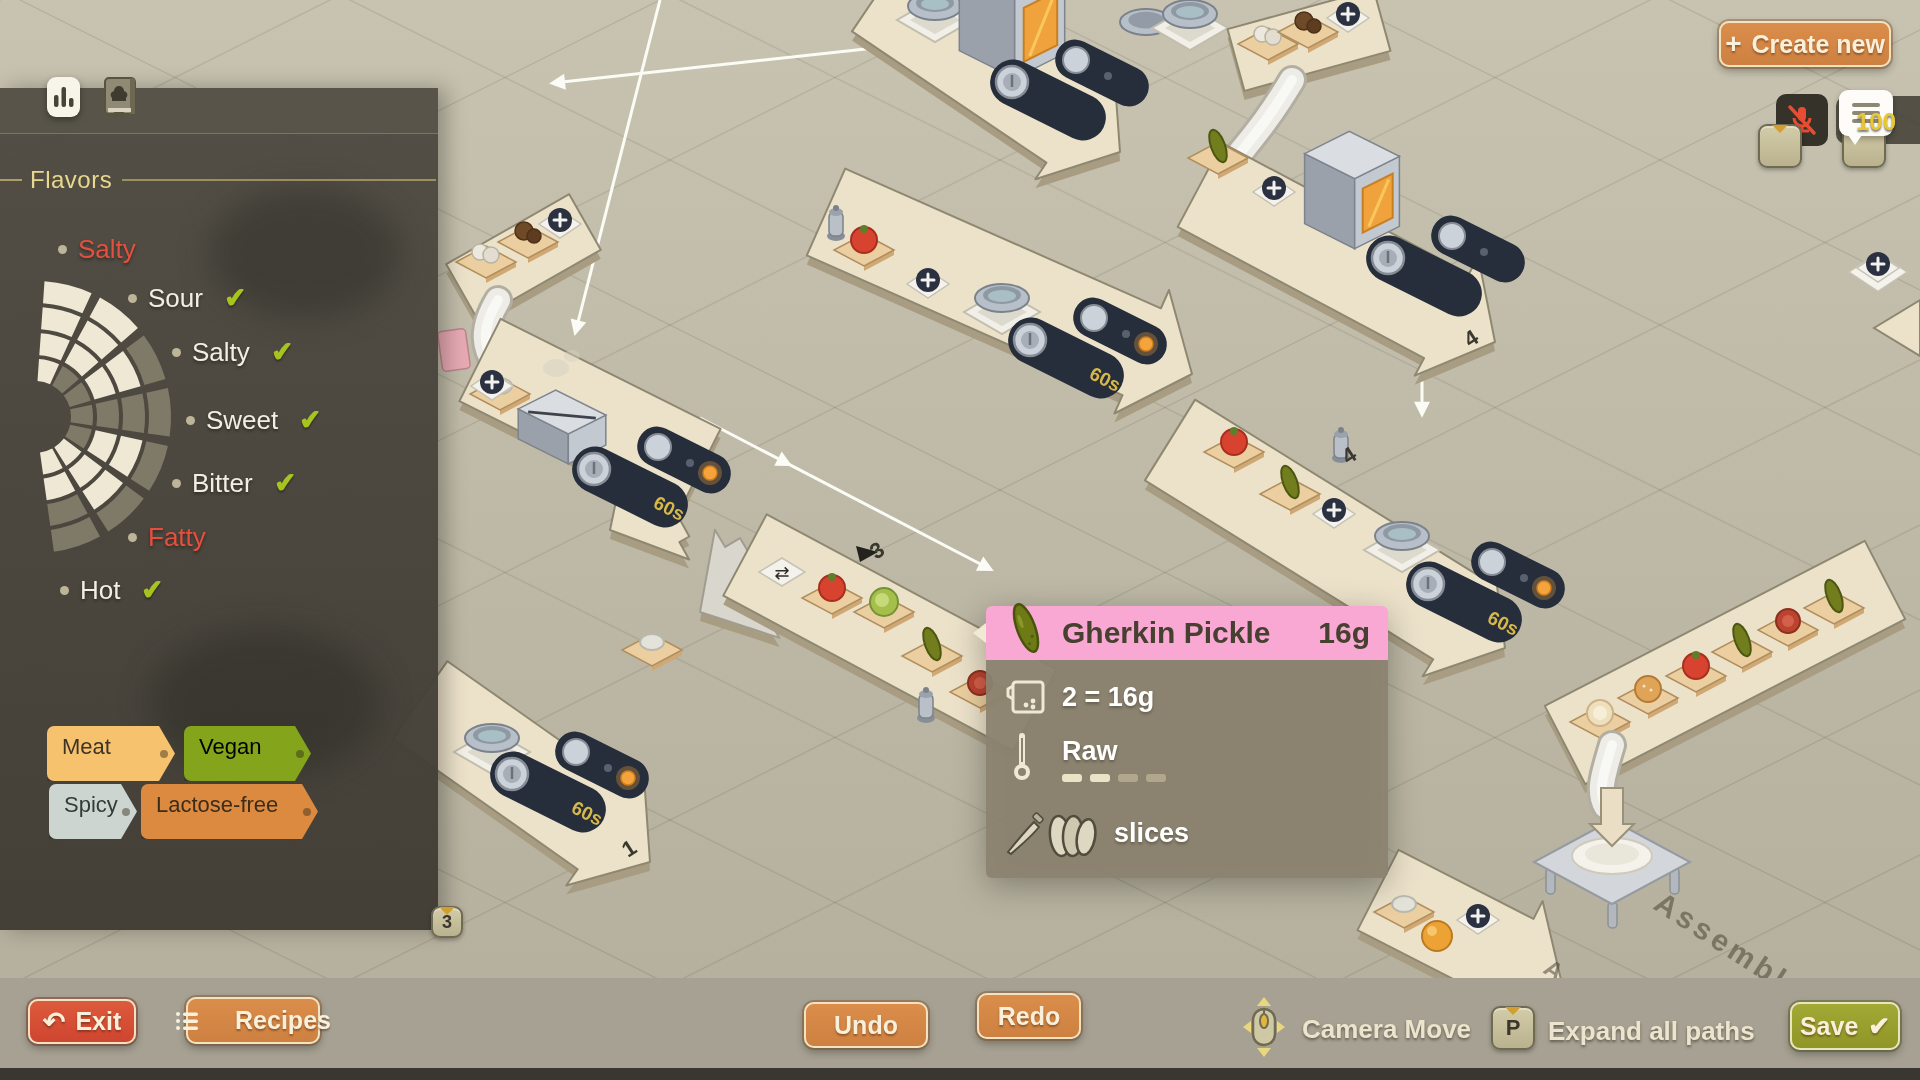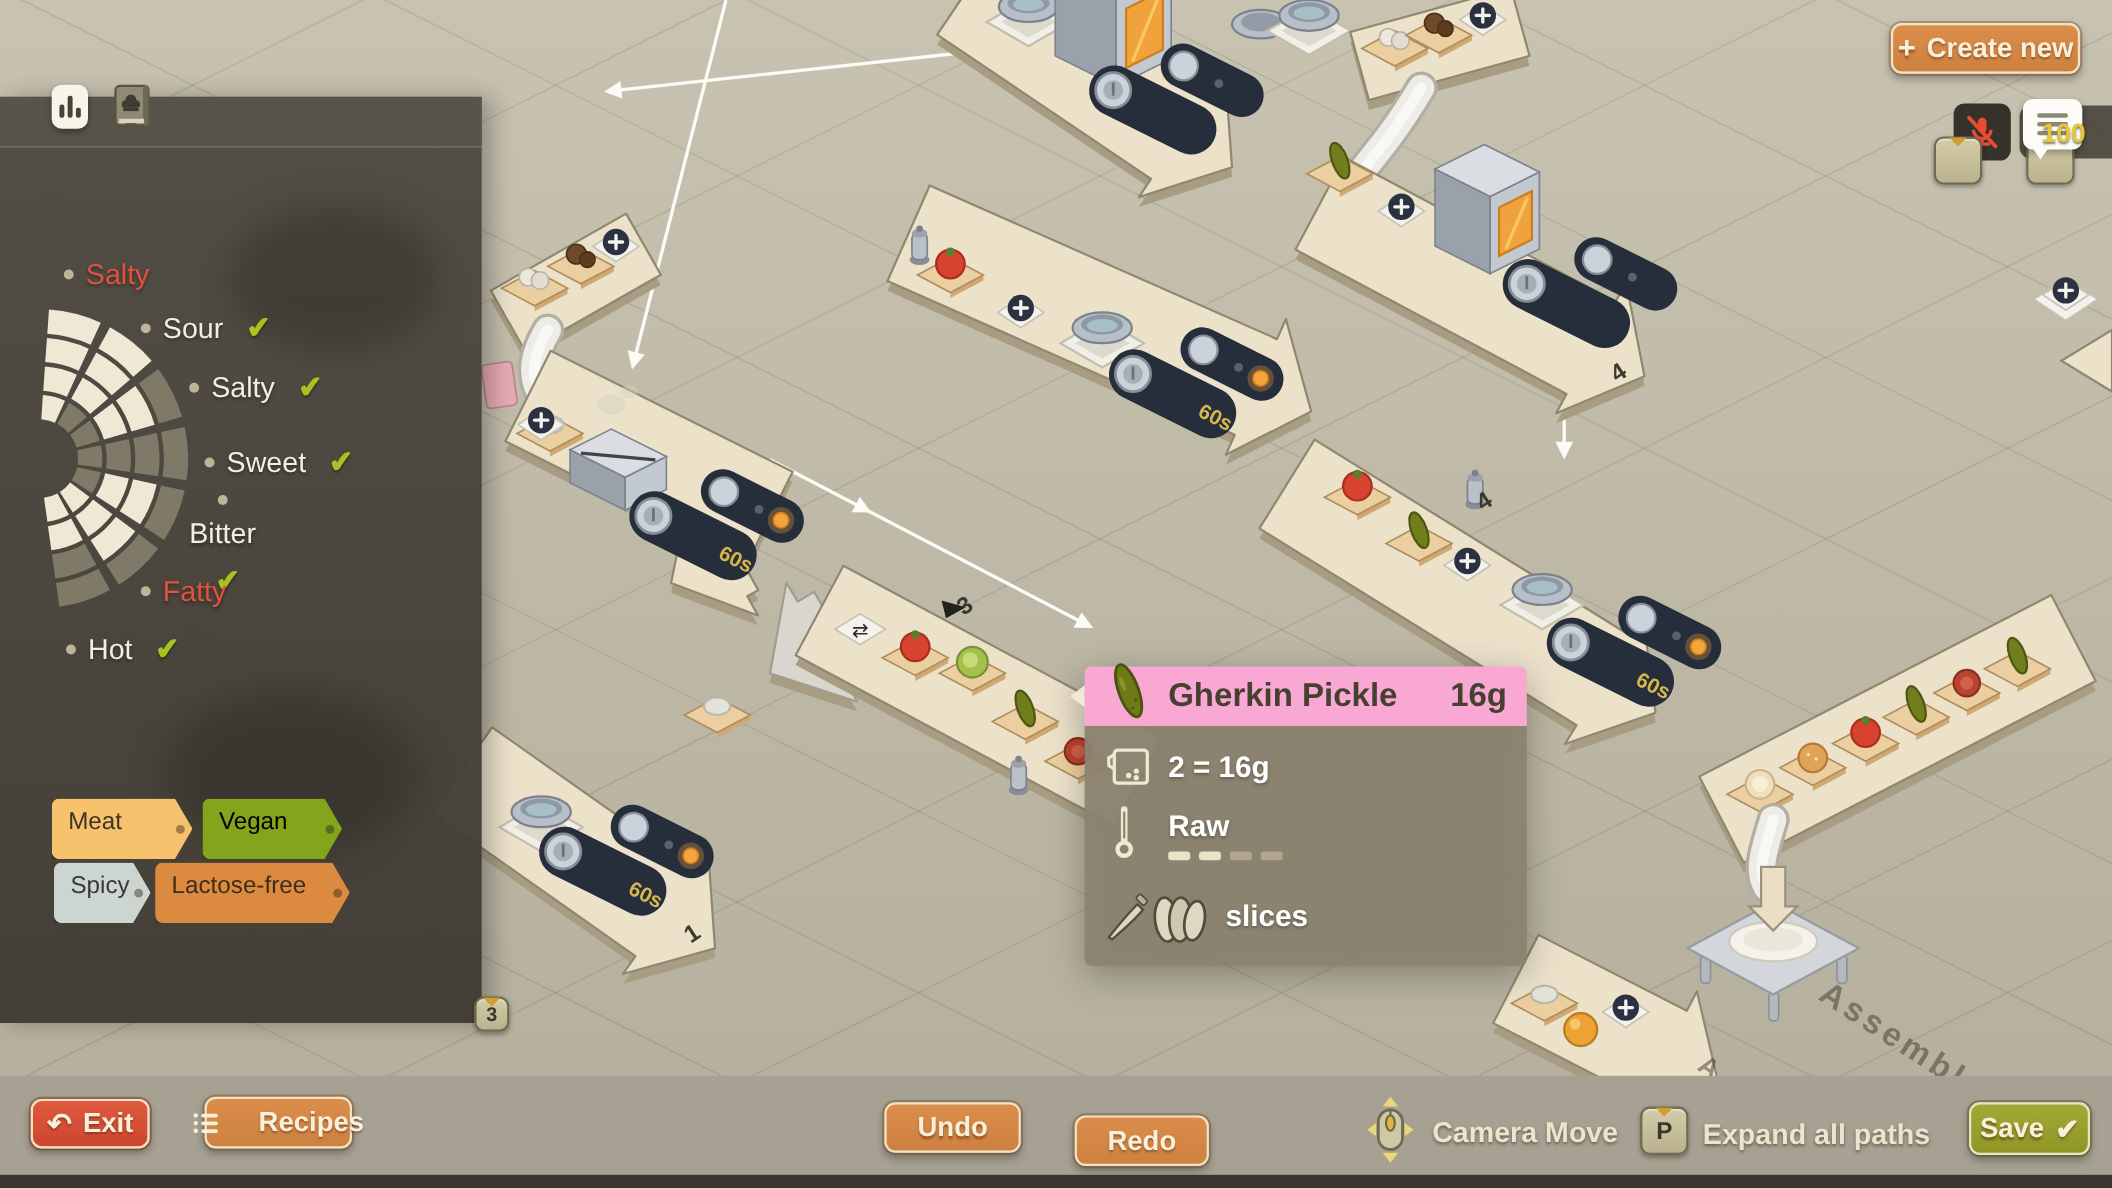--- a/index.html
+++ b/index.html
@@ -561,20 +561,25 @@
     <polygon points="856,546 878,552 860,562" fill="#23221c"></polygon>
     <text x="1652" y="908" font-size="30" font-weight="bold" fill="rgba(62,56,44,.5)" letter-spacing="4" transform="rotate(33 1652 908)">Assembly</text>
     <text x="1542" y="972" font-size="24" font-weight="bold" fill="rgba(62,56,44,.5)" transform="rotate(33 1542 972)">A</text>
   </svg>
 
 <div id="panel">
   <div id="panel-topstrip"></div>
   <div class="blob" style="left:210px; top:100px; width:190px; height:130px;"></div>
   <div class="blob" style="left:150px; top:540px; width:230px; height:150px;"></div>
 
+  <div class="panel-header" style="top:78px;">
+    <div class="dash"></div>
+    <div class="lab">Flavors</div>
+    <div class="rule"></div>
+  </div>
 
   <svg id="wheel" class="abs" style="left:0; top:190px;" width="185" height="285">
       <path d="M39.0,81.1 A58,58 0 0 1 59.1,86.3 L50.0,106.3 A36,36 0 0 0 37.5,103.1 Z" fill="#efe8d5"></path>
       <path d="M40.9,55.2 A84,84 0 0 1 69.9,62.6 L60.8,82.6 A62,62 0 0 0 39.3,77.2 Z" fill="#efe8d5"></path>
       <path d="M42.7,29.3 A110,110 0 0 1 80.7,39.0 L71.6,59.0 A88,88 0 0 0 41.1,51.2 Z" fill="#efe8d5"></path>
       <path d="M44.5,3.3 A136,136 0 0 1 91.6,15.3 L82.4,35.3 A114,114 0 0 0 43.0,25.3 Z" fill="#efe8d5"></path>
       <path d="M62.7,88.1 A58,58 0 0 1 78.9,101.1 L62.2,115.4 A36,36 0 0 0 52.2,107.4 Z" fill="#7f7968"></path>
       <path d="M75.2,65.2 A84,84 0 0 1 98.5,84.0 L81.9,98.4 A62,62 0 0 0 64.7,84.6 Z" fill="#efe8d5"></path>
       <path d="M87.6,42.4 A110,110 0 0 1 118.2,67.0 L101.6,81.4 A88,88 0 0 0 77.1,61.7 Z" fill="#efe8d5"></path>
       <path d="M100.0,19.6 A136,136 0 0 1 137.9,50.0 L121.2,64.4 A114,114 0 0 0 89.5,38.9 Z" fill="#efe8d5"></path>
@@ -613,21 +618,21 @@
       <div class="flavor-row" style="left: 172px; top: 248px;">
         <span class="flavor-dot"></span>
         <span class="flavor-label">Salty</span>
         <span class="check">✔</span>
       </div>
       <div class="flavor-row" style="left: 186px; top: 316px;">
         <span class="flavor-dot"></span>
         <span class="flavor-label">Sweet</span>
         <span class="check">✔</span>
       </div>
-      <div class="flavor-row" style="left: 172px; top: 362px; flex-direction: column;">
+      <div class="flavor-row" style="left: 172px; top: 379px;">
         <span class="flavor-dot"></span>
         <span class="flavor-label">Bitter</span>
         <span class="check">✔</span>
       </div>
       <div class="flavor-row" style="left: 128px; top: 434px;">
         <span class="flavor-dot"></span>
         <span class="flavor-label missing">Fatty</span>
       </div>
       <div class="flavor-row" style="left: 60px; top: 486px;">
         <span class="flavor-dot"></span>
@@ -767,21 +772,21 @@
           <rect x="8" y="8.5" width="15" height="3.4" rx="1.7" fill="#f8f0da"></rect>
         <circle cx="3" cy="17" r="2" fill="#f8f0da"></circle>
           <rect x="8" y="15.5" width="15" height="3.4" rx="1.7" fill="#f8f0da"></rect>
       </svg>
     </span>
     <span>Recipes</span>
   </div>
   <div class="gbtn orange" style="left:804px; top:24px; width:124px; height:46px;">
     <span>Undo</span>
   </div>
-  <div class="gbtn orange" style="left:977px; top:36px; width:122px; height:46px;">
+  <div class="gbtn orange" style="left:977px; top:15px; width:104px; height:46px;">
     <span>Redo</span>
   </div>
 
   <svg class="abs" style="left:1240px; top:18px;" width="48" height="62">
     <polygon points="24,1 31,10 17,10" fill="#e8d77c"></polygon>
     <polygon points="24,61 31,52 17,52" fill="#e8d77c"></polygon>
     <polygon points="3,31 11,25 11,37" fill="#e8d77c"></polygon>
     <polygon points="45,31 37,25 37,37" fill="#e8d77c"></polygon>
     <rect x="13" y="13" width="22" height="36" rx="11" fill="#cfc8a5" stroke="#6f6a52" stroke-width="2.5"></rect>
     <line x1="24" y1="14" x2="24" y2="28" stroke="#6f6a52" stroke-width="2"></line>

